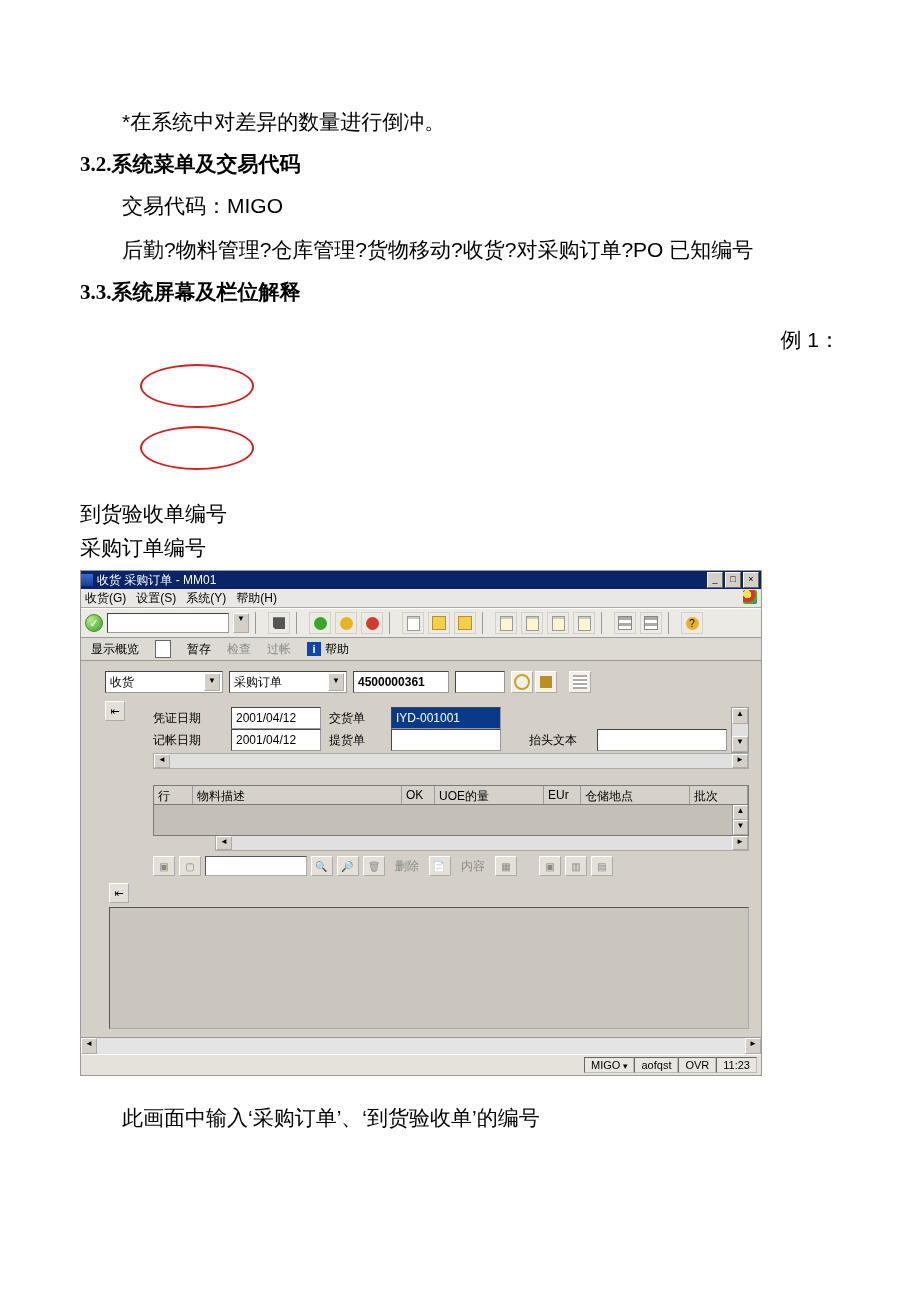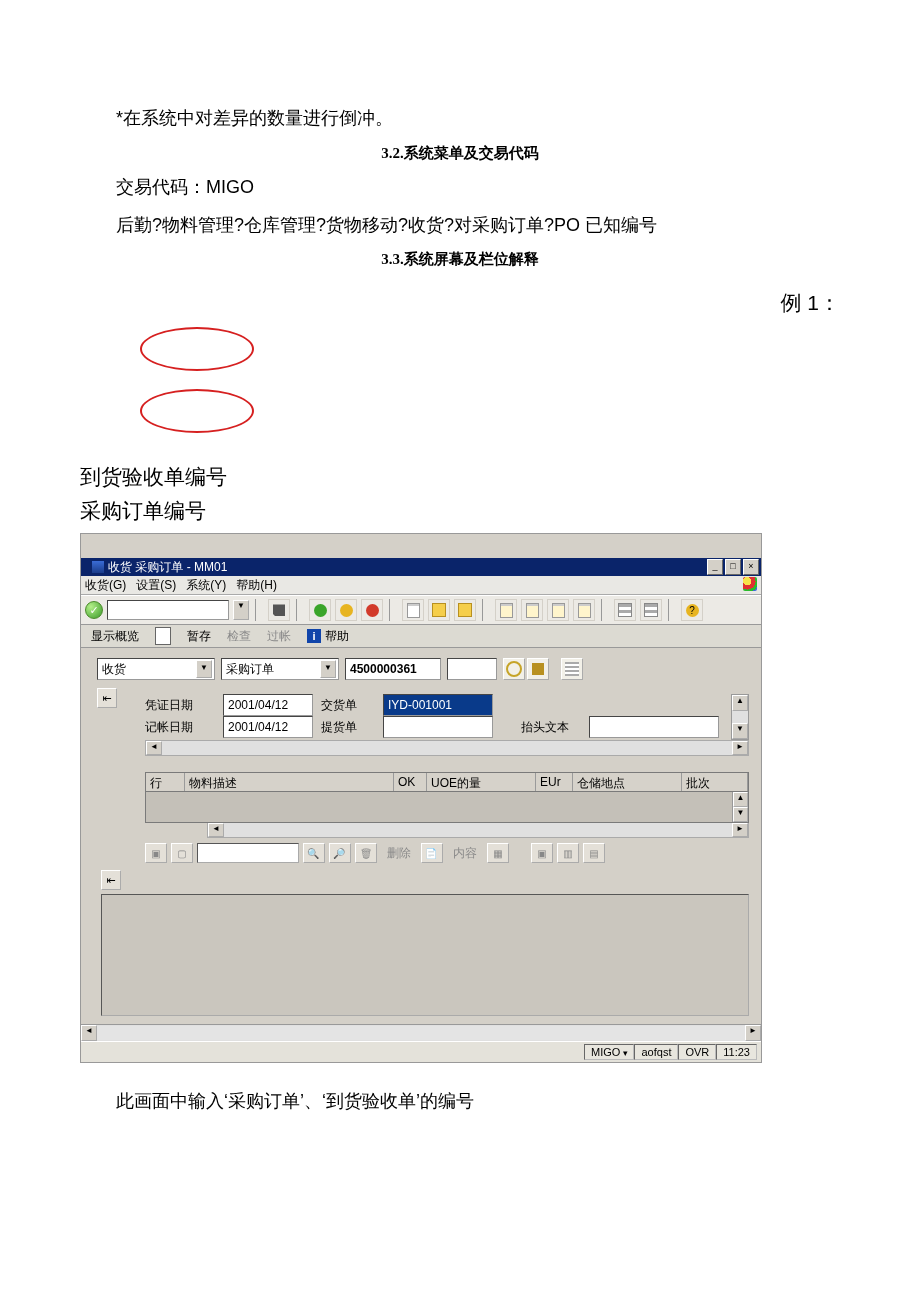--- a/index.html
+++ b/index.html
@@ -6,29 +6,29 @@
     margin: 0;
     padding: 0;
     background: #fff;
     font-family: "SimSun", "Microsoft YaHei", sans-serif;
     width: 920px;
   }
   .page {
     padding: 100px 80px 60px 80px;
   }
   .body-text {
-    font-size: 18px;
+    font-size: 21px;
     line-height: 2.1;
     text-indent: 2em;
     margin: 0;
   }
   .heading-center {
-    font-size: 15px;
+    font-size: 21px;
     font-weight: bold;
-    text-align: center;
+    text-align: left;
     margin: 6px 0 6px 0;
     font-family: "SimSun", serif;
   }
   .example {
     font-size: 21px;
     margin: 20px 0 10px 0;
     text-align: right;
   }
   .ellipse-wrap {
     margin: 8px 0 30px 60px;
@@ -55,23 +55,22 @@
     margin: 8px 0 20px 0;
     position: relative;
   }
   .sap-titlebar {
     background: #0a246a;
     color: #fff;
     display: flex;
     align-items: center;
     justify-content: space-between;
     height: 18px;
-    padding: 0 2px 0 11px;
+    padding: 0 2px 0 0;
     font-size: 12px;
-    margin-top: 24px;
   }
   .sap-titlebar-left { display: flex; align-items: center; gap: 4px; }
   .sap-title-icon {
     width: 12px; height: 12px; background: linear-gradient(#3a6cd6,#1a3c8a);
   }
   .sap-win-btns { display: flex; gap: 2px; }
   .sap-win-btn {
     width: 14px; height: 14px; background: #d4d0c8;
     border: 1px solid #fff; border-right-color:#666; border-bottom-color:#666;
     font-size: 9px; line-height: 12px; text-align: center; color:#000;
@@ -140,21 +139,21 @@
   }
   .tb2-btn {
     display:flex;align-items:center;gap:4px;
     padding: 0 4px; height: 18px;
   }
   .tb2-newdoc { width:14px;height:16px;background:#fff;border:1px solid #666; }
   .tb2-info { width:14px;height:14px;background:#1044aa;color:#fff;font-weight:bold;text-align:center;line-height:14px;font-size:11px; }
   .tb2-disabled { color:#8a8a8a; }
   .sap-body {
     background: #d4d0c8;
-    padding: 10px 8px 4px 16px;
+    padding: 10px 8px 4px 24px;
     position: relative;
   }
   .sap-row {
     display: flex; align-items: center; gap: 6px; margin-bottom: 8px;
   }
   .dropdown {
     height: 20px; background:#fff; border: 1px inset #999;
     display:flex;align-items:center;justify-content:space-between;
     padding: 0 2px 0 4px; font-size: 12px;
   }

